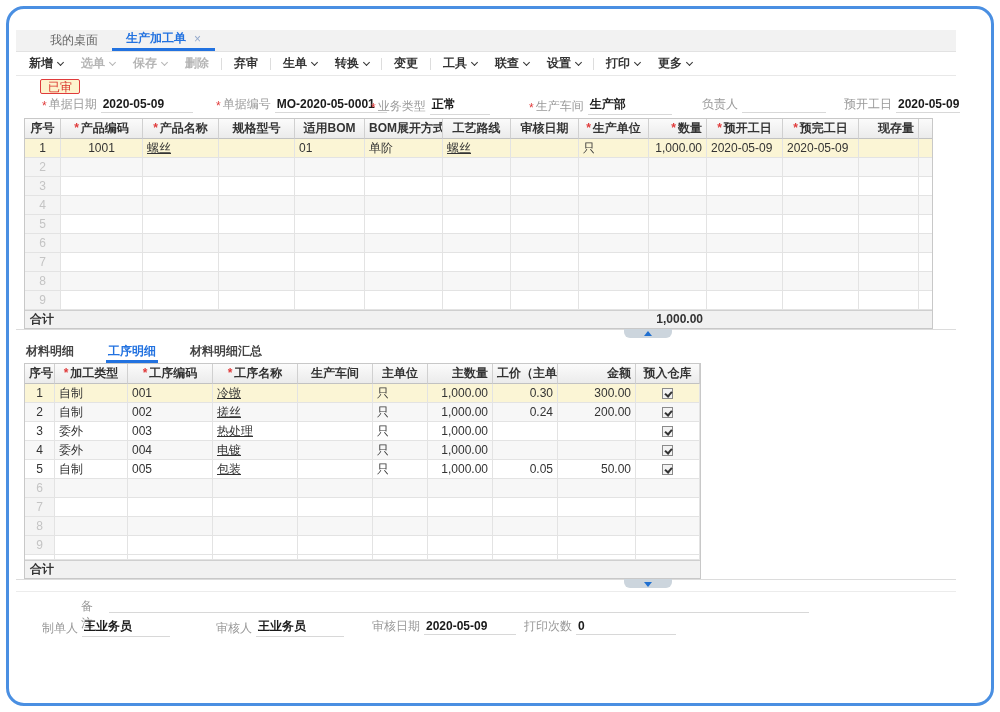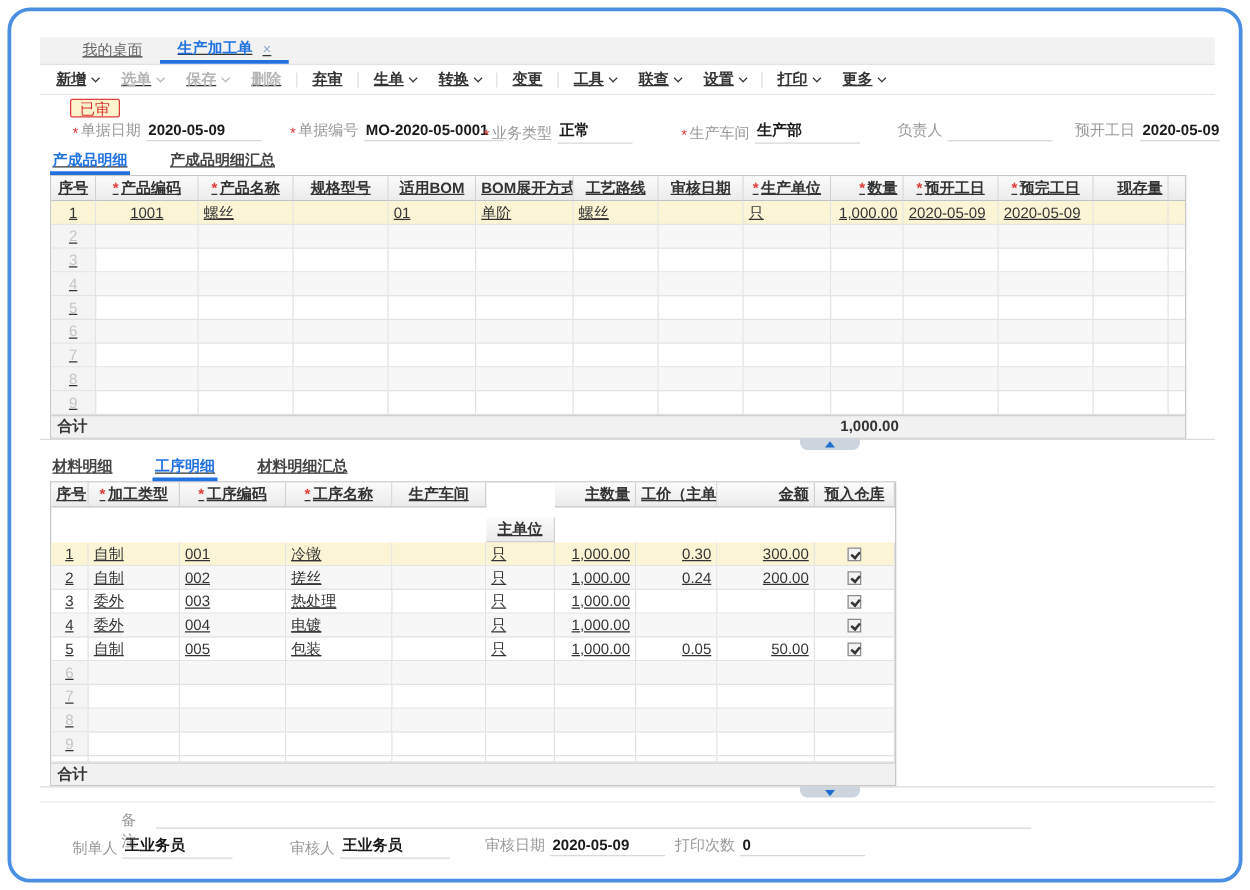--- a/index.html
+++ b/index.html
@@ -1,20 +1,20 @@
 <!DOCTYPE html>
 <html><head>
 <meta charset="utf-8">
 <style>
   * { margin:0; padding:0; box-sizing:border-box; }
   html,body { width:1000px; height:712px; background:#fff;
     font-family:"Liberation Sans","DejaVu Sans",sans-serif; font-size:12px; color:#333; }
   .frame { position:absolute; left:6px; top:6px; width:988px; height:700px;
     border:3px solid #4a8fe2; border-radius:18px; background:#fff; overflow:hidden; }
-  .content { position:absolute; left:23px; top:21px; width:940px;text-decoration:underline; }
+  .content { position:absolute; left:7px; top:21px; width:940px; }
 
   
   .tabbar { height:22px; background:#f2f2f2; border-bottom:1px solid #e2e2e2;
     display:flex; align-items:flex-end; padding-left:20px; }
   .tab { padding:3px 14px 2px 14px; color:#666; cursor:pointer; display:flex; align-items:center; }
   .tab.active { color:#2272e0; font-weight:bold; border-bottom:3px solid #2272e0; padding-bottom:1px; }
   .tab-close { color:#93a9cc; margin-left:8px; font-weight:normal; font-size:12px; }
 
   
   .toolbar { height:24px; display:flex; align-items:center; border-bottom:1px solid #e8e8e8; padding-left:4px; }
@@ -191,24 +191,20 @@
             <span class="flabel">负责人</span>
             <span class="fval"></span>
           </div>
           <div class="field">
             <span class="flabel">预开工日</span>
             <span class="fval">2020-05-09</span>
           </div>
         </div>
     </div>
 
-    <div class="subtabs">
-        <div class="subtab active">产成品明细</div>
-        <div class="subtab">产成品明细汇总</div>
-      </div>
 
     <div class="gridwrap" id="product-grid" style="width: 909px;">
         <div class="g-row g-head" style="width: 934px;">
           <div class="g-cell" style="width: 36px;"><span>序号</span></div>
           <div class="g-cell" style="width: 82px;"><span class="req">*</span><span>产品编码</span></div>
           <div class="g-cell" style="width: 76px;"><span class="req">*</span><span>产品名称</span></div>
           <div class="g-cell" style="width: 76px;"><span>规格型号</span></div>
           <div class="g-cell" style="width: 70px;"><span>适用BOM</span></div>
           <div class="g-cell" style="width: 78px;"><span>BOM展开方式</span></div>
           <div class="g-cell" style="width: 68px;"><span>工艺路线</span></div>
@@ -382,21 +378,21 @@
         <div class="subtab">材料明细汇总</div>
       </div>
 
     <div class="gridwrap" id="process-grid" style="width: 677px;">
         <div class="g-row g-head" style="width: 675px;">
           <div class="g-cell" style="width: 30px;"><span>序号</span></div>
           <div class="g-cell" style="width: 73px;"><span class="req">*</span><span>加工类型</span></div>
           <div class="g-cell" style="width: 85px;"><span class="req">*</span><span>工序编码</span></div>
           <div class="g-cell" style="width: 85px;"><span class="req">*</span><span>工序名称</span></div>
           <div class="g-cell" style="width: 75px;"><span>生产车间</span></div>
-          <div class="g-cell" style="width: 55px; margin-top: 28px;"><span>主单位</span></div>
+          <div class="g-cell" style="width: 55px;"><span>主单位</span></div>
           <div class="g-cell num" style="width: 65px;"><span>主数量</span></div>
           <div class="g-cell num" style="width: 65px;"><span>工价（主单位）</span></div>
           <div class="g-cell num" style="width: 78px;"><span>金额</span></div>
           <div class="g-cell" style="width: 64px;"><span>预入仓库</span></div>
         </div>
         <div class="g-row sel" style="width: 675px;">
           <div class="g-cell idx" style="width: 30px;">1</div>
           <div class="g-cell" style="width: 73px;">自制</div>
           <div class="g-cell" style="width: 85px;">001</div>
           <div class="g-cell" style="width: 85px;"><span class="link">冷镦</span></div>

